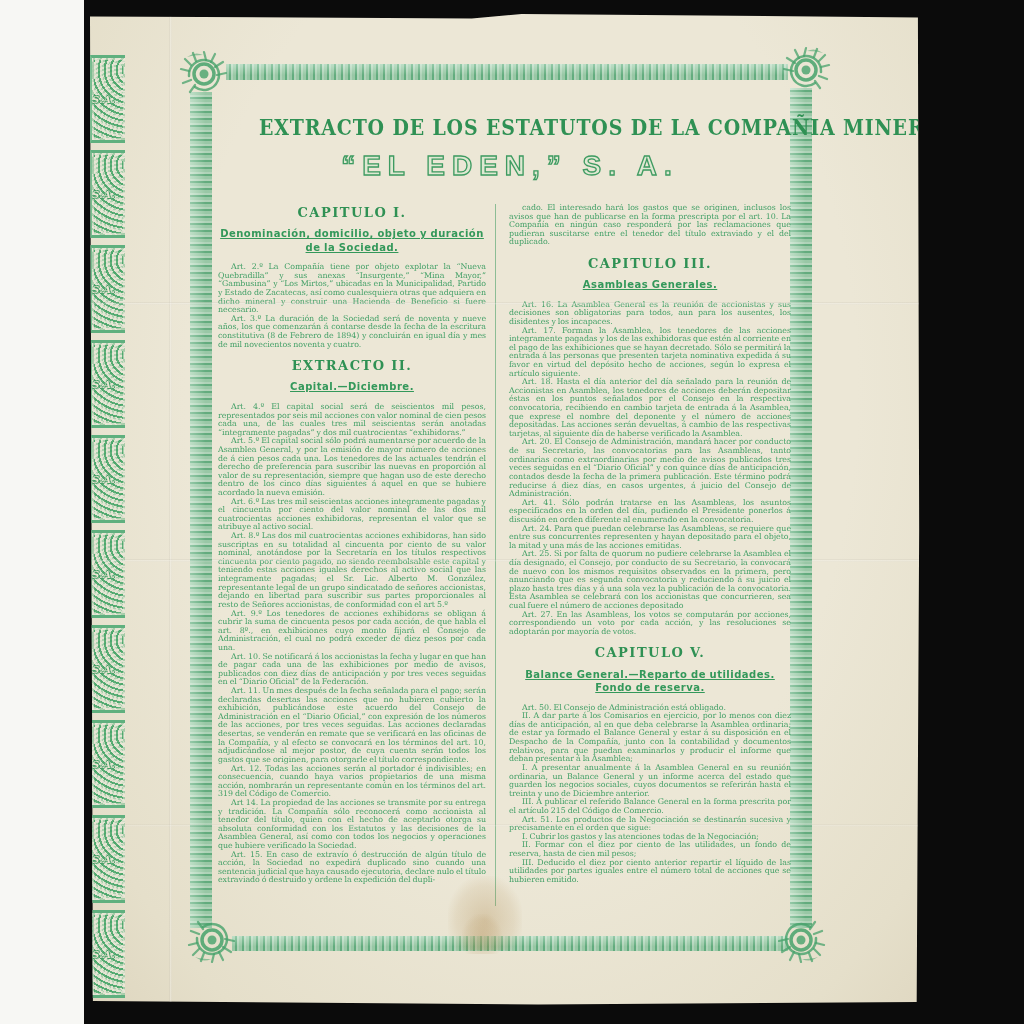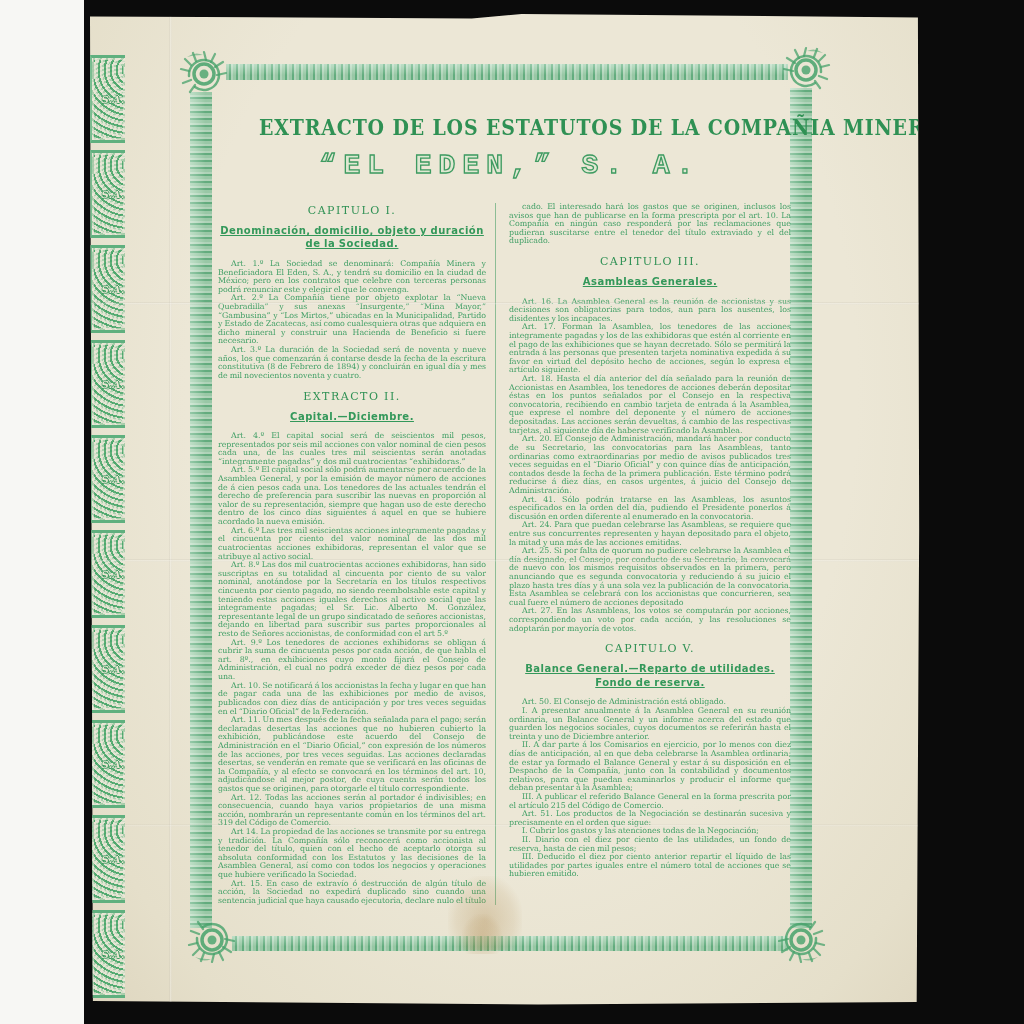--- a/index.html
+++ b/index.html
@@ -37,21 +37,21 @@
   .stub-column{position:absolute;left:0;top:0;width:36px;height:100%;}
   .stamp-stub{
     position:absolute;left:0;width:33px;height:82px;
     background-color:#8ac59d;
     background-image:
       repeating-radial-gradient(circle at 120% 15%, rgba(236,231,216,.85) 0 2px, rgba(74,166,106,.85) 2px 4px, rgba(236,231,216,.55) 4px 6px),
       repeating-radial-gradient(circle at 110% 85%, rgba(236,231,216,.8) 0 2px, rgba(84,176,116,.8) 2px 4px),
       linear-gradient(90deg,#6cb888,#93cba6);
     border-top:3px solid #5fb07e;border-bottom:3px solid #5fb07e;border-left:2px solid #79bd90;
     box-shadow:inset 0 0 0 2px rgba(236,231,216,.55);
-    display:flex;align-items:center;justify-content:flex-end;
+    display:flex;align-items:center;justify-content:flex-start;
   }
   .stub-label{
     font-family:"DejaVu Serif",serif;font-weight:bold;font-style:italic;
     font-size:10px;color:#ece6d4;letter-spacing:.5px;
     text-shadow:0 0 1px #3e9b61,0 1px 0 #3e9b61,0 -1px 0 #3e9b61,1px 0 0 #3e9b61;
   }
   
   .frame-bar{position:absolute;opacity:.92;}
   .frame-bar.h{
     background:
@@ -77,33 +77,33 @@
   .content{
     position:absolute;left:128px;top:96px;width:584px;color:#43a067;
   }
   .doc-title{
     text-align:center;font-family:"DejaVu Serif",serif;font-weight:bold;
     font-size:22px;color:#2f9154;white-space:nowrap;
     transform:scaleX(.86);transform-origin:center;
     letter-spacing:1px;margin:4px 0 10px 0;
   }
   .doc-subtitle{
-    text-align:center;font-family:Liberation Mono, monospace;font-weight:bold;
+    text-align:center;font-family:Liberation Sans, sans-serif;font-weight:bold;
     font-size:28px;letter-spacing:7px;margin:0 0 22px 0;
     color:#dfe8d2;
     -webkit-text-stroke:1.3px #3e9b61;
     text-shadow:0 0 1px rgba(62,155,97,.6);
   }
   .cols{display:flex;height:702px;overflow:hidden;}
   .col{font-size:7.9px;line-height:1.09;text-align:justify;letter-spacing:-.05px;word-spacing:-.4px;}
   .col-left{width:268px;padding-right:9px;}
   .col-right{width:282px;border-left:1px solid rgba(62,155,97,.55);padding-left:13px;}
   .chapter-heading{
-    text-align:center;font-family:"DejaVu Serif",serif;font-weight:normal;
-    font-size:11px;letter-spacing:1.5px;color:#2f9154;margin:10px 0 7px 0;
+    text-align:center;font-family:"DejaVu Serif",serif;font-weight:bold;
+    font-size:13px;letter-spacing:1.5px;color:#2f9154;margin:10px 0 7px 0;
   }
   .col .chapter-heading:first-child{margin-top:2px;}
   .section-heading{
     text-align:center;font-family:"DejaVu Sans",sans-serif;font-weight:bold;
     font-size:10px;line-height:1.35;letter-spacing:.5px;color:#33985a;margin:0 0 9px 0;text-decoration:underline;
   }
   .para{margin:0;text-indent:13px;}
 </style>
 </head>
 <body>
@@ -182,21 +182,20 @@
       </svg>
     </div>
 
   <div class="content">
     <div class="doc-title">EXTRACTO DE LOS ESTATUTOS DE LA COMPAÑIA MINERA</div>
     <div class="doc-subtitle">“EL EDEN,” S. A.</div>
     <div class="cols">
       <div class="col col-left">
           <div class="chapter-heading">CAPITULO I.</div>
           <div class="section-heading">Denominación, domicilio, objeto y duración<br>de la Sociedad.</div>
-          <p class="para">Art. 1.º La Sociedad se denominará: Compañía Minera y Beneficiadora El Eden, S. A., y tendrá su domicilio en la ciudad de México; pero en los contratos que celebre con terceras personas podrá renunciar este y elegir el que le convenga.</p>
           <p class="para">Art. 2.º La Compañía tiene por objeto explotar la “Nueva Quebradilla” y sus anexas “Insurgente,” “Mina Mayor,” “Gambusina” y “Los Mirtos,” ubicadas en la Municipalidad, Partido y Estado de Zacatecas, así como cualesquiera otras que adquiera en dicho mineral y construir una Hacienda de Beneficio si fuere necesario.</p>
           <p class="para">Art. 3.º La duración de la Sociedad será de noventa y nueve años, los que comenzarán á contarse desde la fecha de la escritura constitutiva (8 de Febrero de 1894) y concluirán en igual día y mes de mil novecientos noventa y cuatro.</p>
           <div class="chapter-heading">EXTRACTO II.</div>
           <div class="section-heading">Capital.—Diciembre.</div>
           <p class="para">Art. 4.º El capital social será de seiscientos mil pesos, representados por seis mil acciones con valor nominal de cien pesos cada una, de las cuales tres mil seiscientas serán anotadas “integramente pagadas” y dos mil cuatrocientas “exhibidoras.”</p>
           <p class="para">Art. 5.º El capital social sólo podrá aumentarse por acuerdo de la Asamblea General, y por la emisión de mayor número de acciones de á cien pesos cada una. Los tenedores de las actuales tendrán el derecho de preferencia para suscribir las nuevas en proporción al valor de su representación, siempre que hagan uso de este derecho dentro de los cinco días siguientes á aquel en que se hubiere acordado la nueva emisión.</p>
           <p class="para">Art. 6.º Las tres mil seiscientas acciones integramente pagadas y el cincuenta por ciento del valor nominal de las dos mil cuatrocientas acciones exhibidoras, representan el valor que se atribuye al activo social.</p>
           <p class="para">Art. 8.º Las dos mil cuatrocientas acciones exhibidoras, han sido suscriptas en su totalidad al cincuenta por ciento de su valor nominal, anotándose por la Secretaría en los títulos respectivos cincuenta por ciento pagado, no siendo reembolsable este capital y teniendo estas acciones iguales derechos al activo social que las integramente pagadas; el Sr. Lic. Alberto M. González, representante legal de un grupo sindicatado de señores accionistas, dejando en libertad para suscribir sus partes proporcionales al resto de Señores accionistas, de conformidad con el art 5.º</p>
           <p class="para">Art. 9.º Los tenedores de acciones exhibidoras se obligan á cubrir la suma de cincuenta pesos por cada acción, de que habla el art. 8º., en exhibiciones cuyo monto fijará el Consejo de Administración, el cual no podrá exceder de diez pesos por cada una.</p>
           <p class="para">Art. 10. Se notificará á los accionistas la fecha y lugar en que han de pagar cada una de las exhibiciones por medio de avisos, publicados con diez días de anticipación y por tres veces seguidas en el “Diario Oficial” de la Federación.</p>
@@ -213,26 +212,26 @@
           <p class="para">Art. 17. Forman la Asamblea, los tenedores de las acciones integramente pagadas y los de las exhibidoras que estén al corriente en el pago de las exhibiciones que se hayan decretado. Sólo se permitirá la entrada á las personas que presenten tarjeta nominativa expedida á su favor en virtud del depósito hecho de acciones, según lo expresa el artículo siguiente.</p>
           <p class="para">Art. 18. Hasta el día anterior del día señalado para la reunión de Accionistas en Asamblea, los tenedores de acciones deberán depositar éstas en los puntos señalados por el Consejo en la respectiva convocatoria, recibiendo en cambio tarjeta de entrada á la Asamblea, que exprese el nombre del deponente y el número de acciones depositadas. Las acciones serán devueltas, á cambio de las respectivas tarjetas, al siguiente día de haberse verificado la Asamblea.</p>
           <p class="para">Art. 20. El Consejo de Administración, mandará hacer por conducto de su Secretario, las convocatorias para las Asambleas, tanto ordinarias como extraordinarias por medio de avisos publicados tres veces seguidas en el “Diario Oficial” y con quince días de anticipación, contados desde la fecha de la primera publicación. Este término podrá reducirse á diez días, en casos urgentes, á juicio del Consejo de Administración.</p>
           <p class="para">Art. 41. Sólo podrán tratarse en las Asambleas, los asuntos especificados en la orden del día, pudiendo el Presidente ponerlos á discusión en orden diferente al enumerado en la convocatoria.</p>
           <p class="para">Art. 24. Para que puedan celebrarse las Asambleas, se requiere que entre sus concurrentes representen y hayan depositado para el objeto, la mitad y una más de las acciones emitidas.</p>
           <p class="para">Art. 25. Si por falta de quorum no pudiere celebrarse la Asamblea el día designado, el Consejo, por conducto de su Secretario, la convocará de nuevo con los mismos requisitos observados en la primera, pero anunciando que es segunda convocatoria y reduciendo á su juicio el plazo hasta tres días y á una sola vez la publicación de la convocatoria. Esta Asamblea se celebrará con los accionistas que concurrieren, sea cual fuere el número de acciones depositado</p>
           <p class="para">Art. 27. En las Asambleas, los votos se computarán por acciones, correspondiendo un voto por cada acción, y las resoluciones se adoptarán por mayoría de votos.</p>
           <div class="chapter-heading">CAPITULO V.</div>
           <div class="section-heading">Balance General.—Reparto de utilidades.<br>Fondo de reserva.</div>
           <p class="para">Art. 50. El Consejo de Administración está obligado.</p>
+          <p class="para">II. A dar parte á los Comisarios en ejercicio, por lo menos con diez días de anticipación, al en que deba celebrarse la Asamblea ordinaria; de estar ya formado el Balance General y estar á su disposición en el Despacho de la Compañía, junto con la contabilidad y documentos relativos, para que puedan examinarlos y producir el informe que deban presentar á la Asamblea;</p>
           <p class="para">I. A presentar anualmente á la Asamblea General en su reunión ordinaria, un Balance General y un informe acerca del estado que guarden los negocios sociales, cuyos documentos se referirán hasta el treinta y uno de Diciembre anterior.</p>
-          <p class="para">II. A dar parte á los Comisarios en ejercicio, por lo menos con diez días de anticipación, al en que deba celebrarse la Asamblea ordinaria; de estar ya formado el Balance General y estar á su disposición en el Despacho de la Compañía, junto con la contabilidad y documentos relativos, para que puedan examinarlos y producir el informe que deban presentar á la Asamblea;</p>
           <p class="para">III. A publicar el referido Balance General en la forma prescrita por el artículo 215 del Código de Comercio.</p>
           <p class="para">Art. 51. Los productos de la Negociación se destinarán sucesiva y precisamente en el orden que sigue:</p>
           <p class="para">I. Cubrir los gastos y las atenciones todas de la Negociación;</p>
-          <p class="para">II. Diario con el diez por ciento de las utilidades, un fondo de reserva, hasta de cien mil pesos;</p>
+          <p class="para">II. Formar con el diez por ciento de las utilidades, un fondo de reserva, hasta de cien mil pesos;</p>
           <p class="para">III. Deducido el diez por ciento anterior repartir el líquido de las utilidades por partes iguales entre el número total de acciones que se hubieren emitido.</p>
         </div>
     </div>
   </div>
 
   <div class="crease-v" style="left:79px"></div>
   <div class="crease-h" style="top:288px"></div>
   <div class="crease-h" style="top:545px"></div>
   <div class="crease-h" style="top:810px;opacity:.7"></div>
   <div class="stain" style="left:358px;top:862px;width:74px;height:74px"></div>

